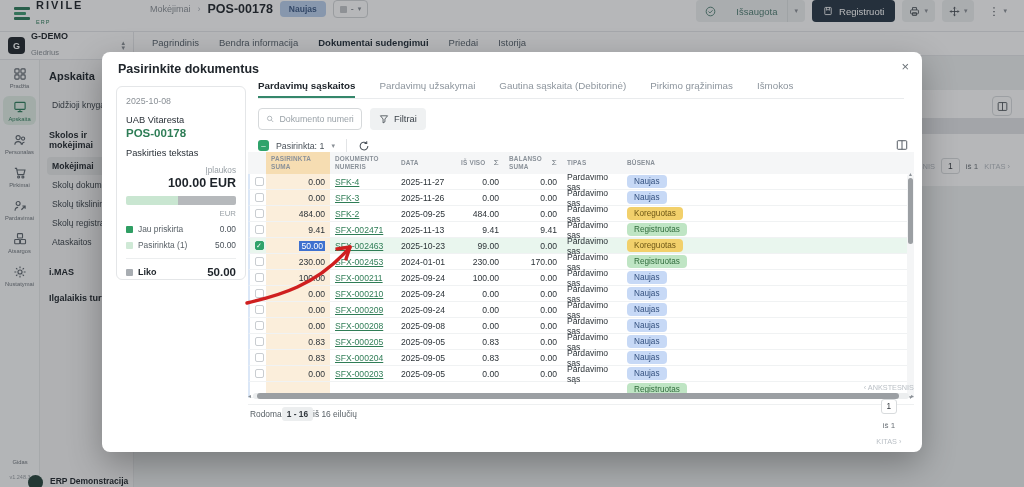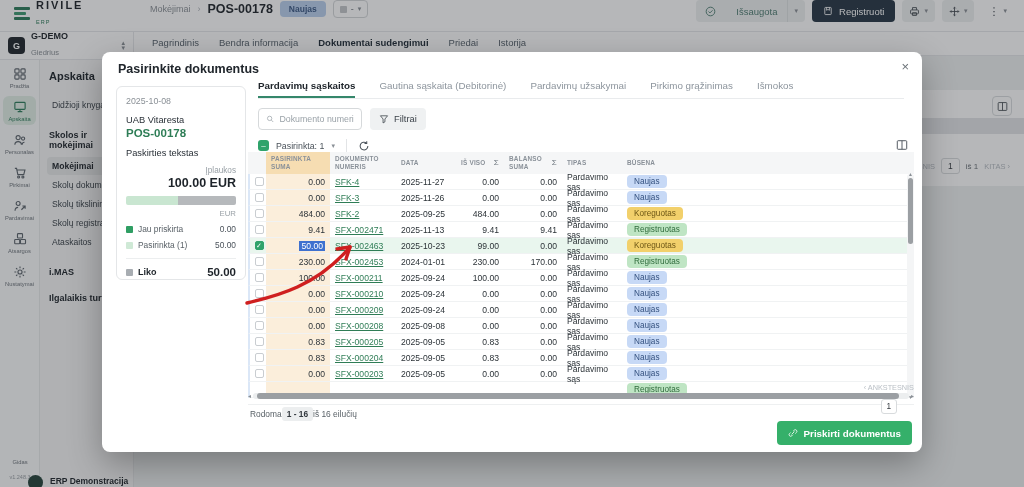--- a/index.html
+++ b/index.html
@@ -366,22 +366,22 @@
           <div class="legend-row total">
             <span class="swatch" style="background: rgb(168, 173, 178);"></span>
             <span>Liko</span>
             <span class="lv">50.00</span>
           </div>
         </div>
     </aside>
 
     <nav class="mtabs" id="modal-tabs">
         <span class="mtab active">Pardavimų sąskaitos</span>
+        <span class="mtab">Pardavimų užsakymai</span>
         <span class="mtab">Gautina sąskaita (Debitorinė)</span>
-        <span class="mtab">Pardavimų užsakymai</span>
         <span class="mtab">Pirkimo grąžinimas</span>
         <span class="mtab">Išmokos</span>
       </nav>
 
     <div class="searchrow">
       <span class="search-input">
         <svg width="10" height="10" viewBox="0 0 14 14" fill="none">
             <circle cx="6" cy="6" r="3.6" stroke="#9aa2a8" stroke-width="1.2"></circle>
             <path d="M8.8 8.8L12 12" stroke="#9aa2a8" stroke-width="1.2"></path>
           </svg>
@@ -690,25 +690,19 @@
         <span>iš 16 eilučių</span>
       </span>
       <span class="mf-right">
         <span>‹ <span>ANKSTESNIS</span></span>
         <span class="pag-box">1</span>
         <span class="pag-of">iš 1</span>
         <span><span>KITAS</span> ›</span>
       </span>
     </div>
 
-    <button class="btn-assign" style="border:none; font-family:inherit;">
-      <svg width="10" height="10" viewBox="0 0 16 16" fill="none">
-          <path d="M6.2 9.8 9.8 6.2M7.4 11.2l-1.3 1.3a2.5 2.5 0 0 1-3.6-3.6l1.3-1.3M8.6 4.8l1.3-1.3a2.5 2.5 0 0 1 3.6 3.6l-1.3 1.3" stroke="#fff" stroke-width="1.3" fill="none" stroke-linecap="round"></path>
-        </svg>
-      <span>Priskirti dokumentus</span>
-    </button>
 
     <svg class="arrow-note" viewBox="0 0 140 92">
       <path d="M15 73 C 45 66, 85 56, 118 17" stroke="#cf1f1f" stroke-width="3.4" fill="none" stroke-linecap="round"></path>
       <path d="M118 17 L 105 19 M118 17 L 114 29" stroke="#cf1f1f" stroke-width="3.4" fill="none" stroke-linecap="round"></path>
     </svg>
   </section>
 </div>
 
 </body></html>

